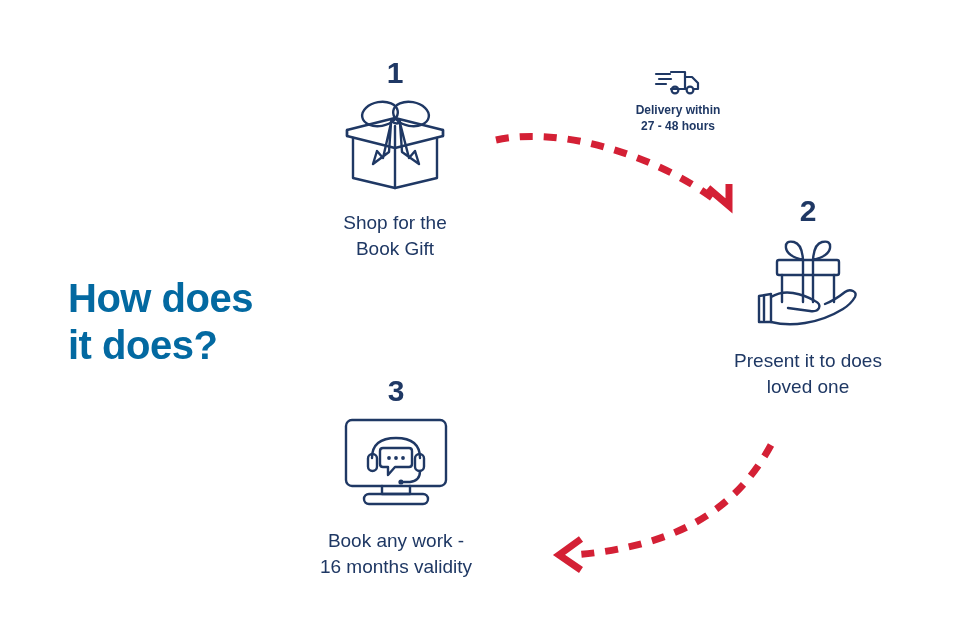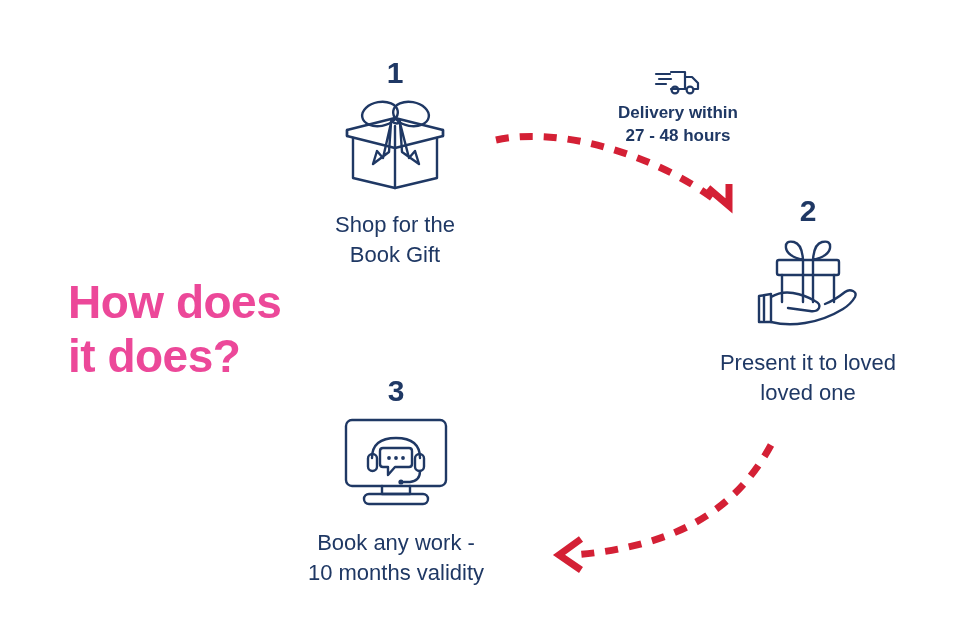--- a/index.html
+++ b/index.html
@@ -19,22 +19,22 @@
     height: 640px;
     background: #ffffff;
   }
   .abs { position: absolute; }
 
   
   #heading {
     left: 68px;
     top: 275px;
     width: 300px;
-    color: #ec4899;
-    font-size: 46px;
+    color: #0369a1;
+    font-size: 40px;
     font-weight: bold;
     line-height: 1.18;
     letter-spacing: -0.5px;
   }
   #heading .hl { display: block; }
 
   
   .step { width: 230px; text-align: center; }
   .step-number {
     color: #1F3864;
@@ -44,42 +44,42 @@
     margin-bottom: 6px;
   }
   .step-icon {
     height: 100px;
     display: flex;
     align-items: center;
     justify-content: center;
   }
   .step-caption {
     color: #1F3864;
-    font-size: 22px;
+    font-size: 19px;
     font-weight: normal;
     line-height: 1.38;
     margin-top: 16px;
   }
   .step-caption .cl { display: block; }
 
   #step-1 { left: 280px; top: 58px; }
   #step-2 { left: 693px; top: 196px; }
   #step-3 { left: 281px; top: 376px; }
 
   
   #delivery-note {
     left: 592px;
     top: 68px;
     width: 172px;
     text-align: center;
     color: #1F3864;
   }
   #delivery-note .dn-icon { height: 30px; }
   #delivery-note .dn-text {
-    font-size: 17px;
+    font-size: 12px;
     font-weight: bold;
     line-height: 1.35;
     margin-top: 4px;
   }
   #delivery-note .dl { display: block; }
 
   
   #arrow-top { left: 480px; top: 110px; }
   #arrow-bottom { left: 535px; top: 425px; }
 
@@ -140,21 +140,21 @@
         <path d="M60 26 q16 -4 17 -12 q1 -8 -8 -6 q-8 2 -9 18 Z"></path>
 
         <path d="M6 62 L6 88 L18 88 L18 60 Z"></path>
         <path d="M11 62 L11 86"></path>
 
         <path d="M18 63 q10 -6 22 -4 q12 2 22 8 q6 3 4 7 q-2 4 -9 3 l-22 -3"></path>
         <path d="M18 88 q16 4 34 1 q20 -3 38 -14 q8 -5 12 -12 q2 -4 -2 -6 q-4 -2 -8 1 q-10 8 -20 12"></path>
       </svg>
     </div>
     <div class="step-caption">
-      <span class="cl">Present it to loved</span>
+      <span class="cl">Present it to does</span>
       <span class="cl">loved one</span>
     </div>
   </div>
 
   <div id="step-3" class="step abs">
     <div class="step-number">3</div>
     <div class="step-icon">
       <svg width="108" height="92" viewBox="0 0 108 92" fill="none" stroke="#1F3864" stroke-width="2.4" stroke-linecap="round" stroke-linejoin="round">
 
         <rect x="4" y="4" width="100" height="66" rx="6"></rect>
@@ -173,21 +173,21 @@
 
         <path d="M41 32 L67 32 q3 0 3 3 L70 48 q0 3 -3 3 L53 51 L46 59 L46 51 L41 51 q-3 0 -3 -3 L38 35 q0 -3 3 -3 Z"></path>
 
         <circle cx="47" cy="42" r="1.9" fill="#1F3864" stroke="none"></circle>
         <circle cx="54" cy="42" r="1.9" fill="#1F3864" stroke="none"></circle>
         <circle cx="61" cy="42" r="1.9" fill="#1F3864" stroke="none"></circle>
       </svg>
     </div>
     <div class="step-caption">
       <span class="cl">Book any work -</span>
-      <span class="cl">10 months validity</span>
+      <span class="cl">16 months validity</span>
     </div>
   </div>
 
   <div id="delivery-note" class="abs">
     <div class="dn-icon">
       <svg width="46" height="30" viewBox="0 0 46 30" fill="none" stroke="#1F3864" stroke-width="2.2" stroke-linecap="round" stroke-linejoin="round" style="margin:0 auto;">
 
         <path d="M1 6 L15 6"></path>
         <path d="M4 11 L16 11"></path>
         <path d="M1 16 L11 16"></path>

